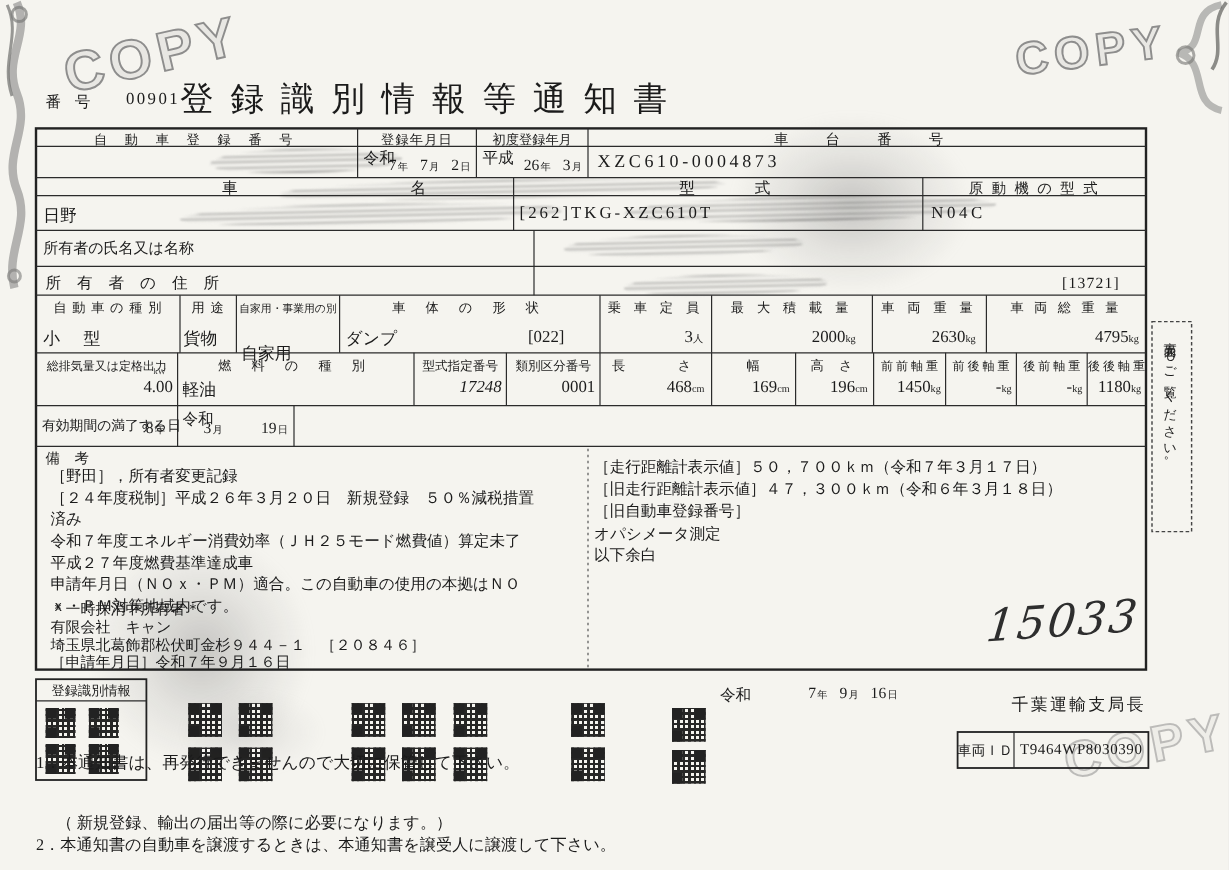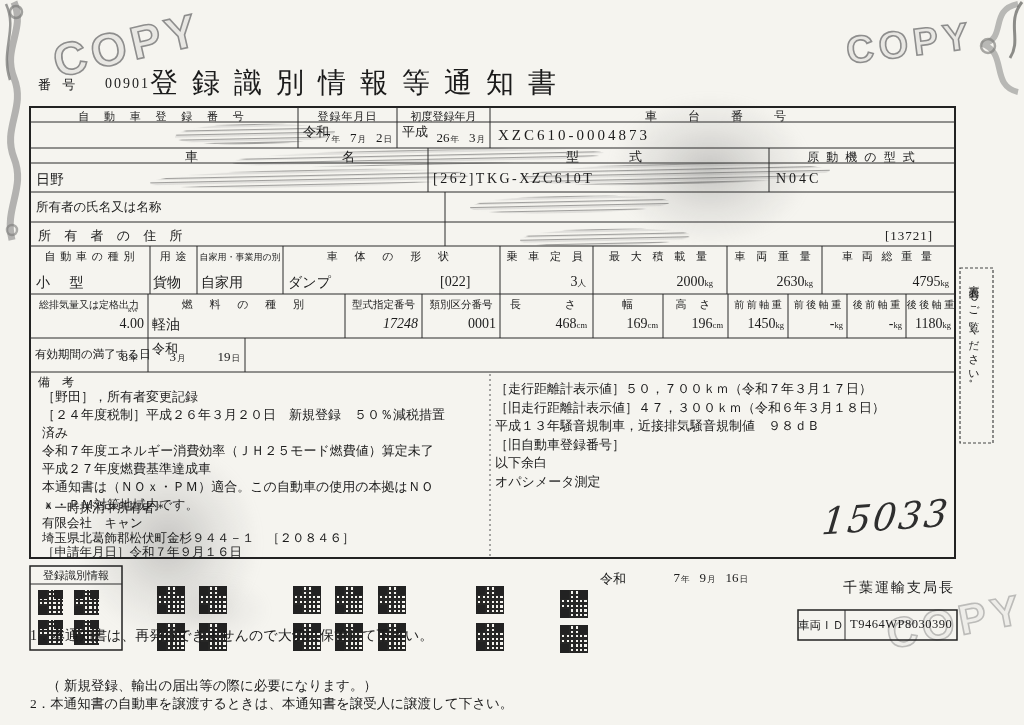--- a/index.html
+++ b/index.html
@@ -156,21 +156,21 @@
   <div class="abs lbl ctr" style="left:150px;top:249px;width:47px;">用 途</div>
   <div class="abs ctr" style="left:197px;top:251px;width:86px;font-size:9px;">自家用・事業用の別</div>
   <div class="abs lbl ctr" style="left:283px;top:249px;width:217px;letter-spacing:7px;">車 体 の 形 状</div>
   <div class="abs lbl ctr" style="left:500px;top:249px;width:93px;letter-spacing:4px;">乗 車 定 員</div>
   <div class="abs lbl ctr" style="left:593px;top:249px;width:134px;letter-spacing:4px;">最 大 積 載 量</div>
   <div class="abs lbl ctr" style="left:727px;top:249px;width:95px;letter-spacing:4px;">車 両 重 量</div>
   <div class="abs lbl ctr" style="left:822px;top:249px;width:133px;letter-spacing:3px;">車 両 総 重 量</div>
 
   <div class="abs val" style="left:36px;top:274px;letter-spacing:8px;">小 型</div>
   <div class="abs val" style="left:153px;top:274px;">貨物</div>
-  <div class="abs val" style="left:201px;top:274px;font-family:Liberation Serif, serif;">自家用</div>
+  <div class="abs val" style="left:201px;top:286px;font-family:Liberation Serif, serif;">自家用</div>
   <div class="abs val" style="left:288px;top:274px;text-align:center;">ダンプ</div>
   <div class="abs val" style="left:440px;top:274px;">[022]</div>
   <div class="abs val rgt" style="left:500px;top:274px;width:86px;">
     <span>3</span><span class="u">人</span>
   </div>
   <div class="abs val rgt" style="left:600px;top:274px;width:113px;">
     <span>2000</span><span class="u">kg</span>
   </div>
   <div class="abs val rgt" style="left:700px;top:274px;width:113px;">
     <span>2630</span><span class="u">kg</span>
@@ -229,30 +229,29 @@
     <span><span>19</span><span class="u">日</span></span>
   </div>
 
   <div class="abs" style="left:38px;top:374px;font-size:12px;">備　考</div>
   <div class="abs" style="left:42px;top:388px;width:444px;font-size:13px;line-height:18px;">
     <div class="remline">［野田］，所有者変更記録</div>
     <div class="remline">［２４年度税制］平成２６年３月２０日　新規登録　５０％減税措置</div>
     <div class="remline">済み</div>
     <div class="remline">令和７年度エネルギー消費効率（ＪＨ２５モード燃費値）算定未了</div>
     <div class="remline">平成２７年度燃費基準達成車</div>
-    <div class="remline">本通知書は（ＮＯｘ・ＰＭ）適合。この自動車の使用の本拠はＮＯ</div>
+    <div class="remline">申請年月日（ＮＯｘ・ＰＭ）適合。この自動車の使用の本拠はＮＯ</div>
     <div class="remline">ｘ・ＰＭ対策地域内です。</div>
   </div>
   <div class="abs" style="left:495px;top:380px;width:458px;font-size:13px;line-height:18.5px;">
     <div class="remline">［走行距離計表示値］５０，７００ｋｍ（令和７年３月１７日）</div>
     <div class="remline">［旧走行距離計表示値］４７，３００ｋｍ（令和６年３月１８日）</div>
-    <div class="remline">平成１３年騒音規制車，近接排気騒音規制値　９８ｄＢ</div>
     <div class="remline">［旧自動車登録番号］</div>
+    <div class="remline">オパシメータ測定</div>
     <div class="remline">以下余白</div>
-    <div class="remline">オパシメータ測定</div>
   </div>
   <div class="abs" style="left:42px;top:501px;width:440px;font-size:12.5px;line-height:14.8px;">
     <div class="remline">＊一時抹消中所有者＊</div>
     <div class="remline">有限会社　キャン</div>
     <div class="remline">埼玉県北葛飾郡松伏町金杉９４４－１　［２０８４６］</div>
     <div class="remline">［申請年月日］令和７年９月１６日</div>
   </div>
 
   <div class="hand" style="left:822px;top:496px;font-size:37px;letter-spacing:2px;">15033</div>
 

